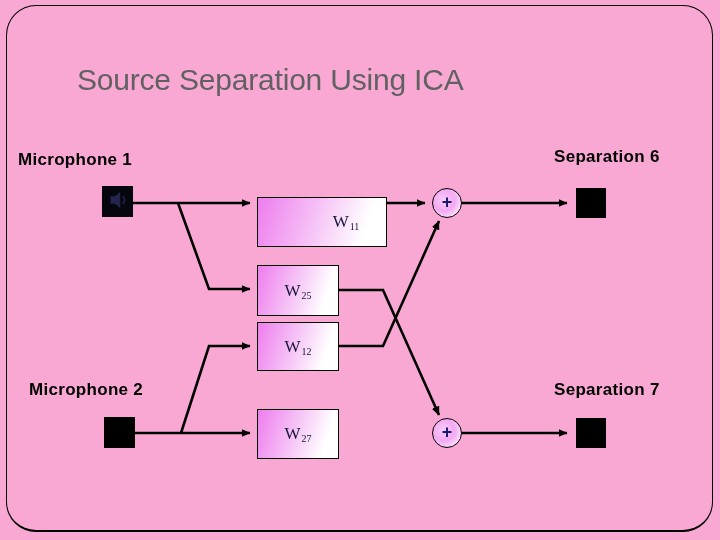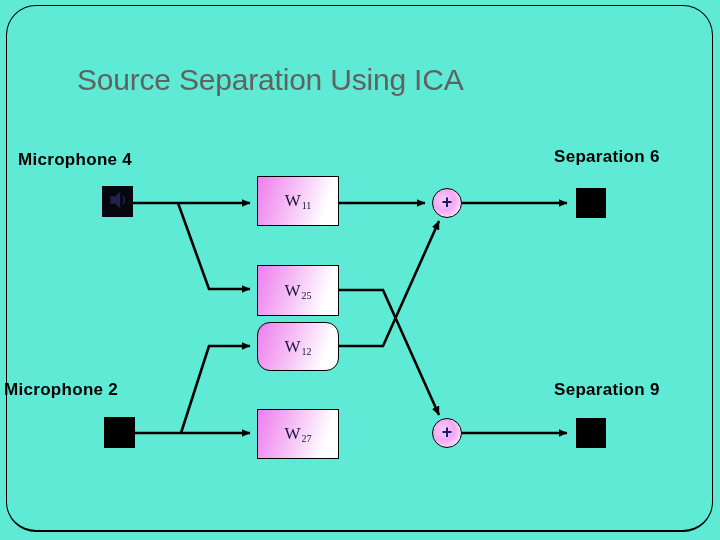--- a/index.html
+++ b/index.html
@@ -1,20 +1,20 @@
 <!DOCTYPE html>
 <html><head>
 <meta charset="utf-8">
 <style>
   html, body { margin: 0; padding: 0; background: #ffffff; }
   .slide {
     position: relative;
     width: 720px;
     height: 540px;
-    background: #5eead4;
+    background: #f9a8d4;
     font-family: "Liberation Sans", sans-serif;
     overflow: hidden;
   }
   .frame {
     position: absolute;
     left: 6px; top: 5px;
     width: 705px; height: 524px;
     border: 1.5px solid #000;
     border-bottom-width: 2.5px;
     border-radius: 30px;
@@ -32,37 +32,37 @@
   .diag-label {
     position: absolute;
     font-size: 17px;
     font-weight: 700;
     color: #000000;
     letter-spacing: 0.3px;
     white-space: nowrap;
   }
   .lbl-mic1 { left: 18px;  top: 150px; }
   .lbl-sep1 { left: 554px; top: 147px; }
-  .lbl-mic2 { left: 4px;  top: 380px; }
+  .lbl-mic2 { left: 29px;  top: 380px; }
   .lbl-sep2 { left: 554px; top: 380px; }
 
   .wbox {
     position: absolute;
     width: 80px; height: 48px;
     border: 1px solid #000;
     background: linear-gradient(108deg, #ee7dee 0%, #f6c3f6 45%, #ffffff 82%);
     display: flex; align-items: center; justify-content: center;
     font-family: "Liberation Serif", serif;
     font-size: 17px;
     color: #16163c;
   }
   .wbox sub { font-size: 10px; line-height: 1; margin-left: 1px; vertical-align: -3px; }
-  .w11 { left: 257px; top: 176px; }
+  .w11 { left: 257px; top: 197px; padding-left: 48px; }
   .w21 { left: 257px; top: 265px; height: 49px; }
-  .w12 { left: 257px; top: 322px; height: 47px; border-radius: 13px; }
+  .w12 { left: 257px; top: 322px; height: 47px; }
   .w22 { left: 257px; top: 409px; }
 
   .sumcircle {
     position: absolute;
     width: 30px; height: 30px;
     box-sizing: border-box;
     border-radius: 50%;
     border: 1px solid #000;
     background: radial-gradient(circle at 38% 40%, #f9ccf9 0%, #f3a9f3 45%, #ffffff 96%);
     display: flex; align-items: center; justify-content: center;
@@ -91,24 +91,24 @@
 </style>
 </head>
 <body>
 
 <div class="slide">
 
   <div class="frame"></div>
 
   <div class="title">Source Separation Using ICA</div>
 
-  <div class="diag-label lbl-mic1">Microphone 4</div>
+  <div class="diag-label lbl-mic1">Microphone 1</div>
   <div class="diag-label lbl-sep1">Separation 6</div>
   <div class="diag-label lbl-mic2">Microphone 2</div>
-  <div class="diag-label lbl-sep2">Separation 9</div>
+  <div class="diag-label lbl-sep2">Separation 7</div>
 
   <svg class="connectors" width="720" height="540" viewBox="0 0 720 540">
     <defs>
       <marker id="ah" markerWidth="10" markerHeight="8" refX="8.5" refY="4" orient="auto" markerUnits="userSpaceOnUse">
         <path d="M0,0 L9,4 L0,8 Z" fill="#000"></path>
       </marker>
     </defs>
     <g stroke="#000" stroke-width="2.6" fill="none">
       <path d="M133,203 H250" marker-end="url(#ah)"></path>
       <path d="M178,203 L209,289 H250" marker-end="url(#ah)"></path>

